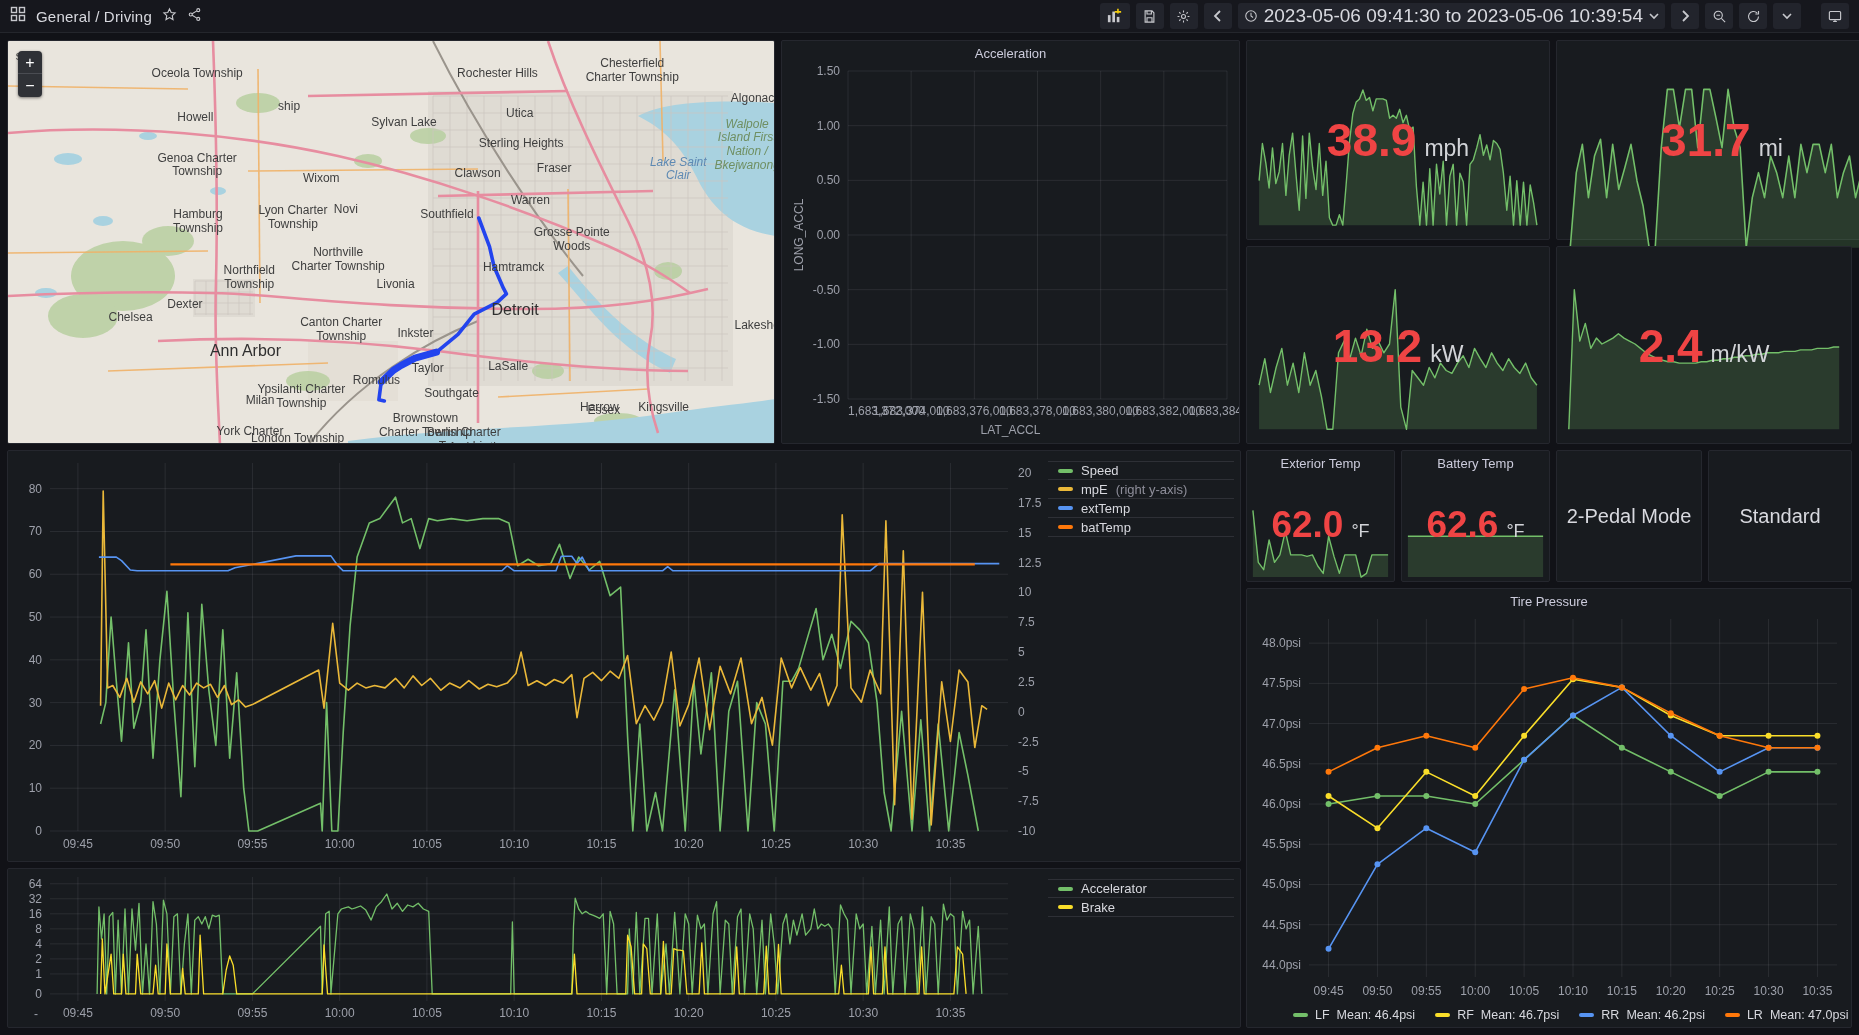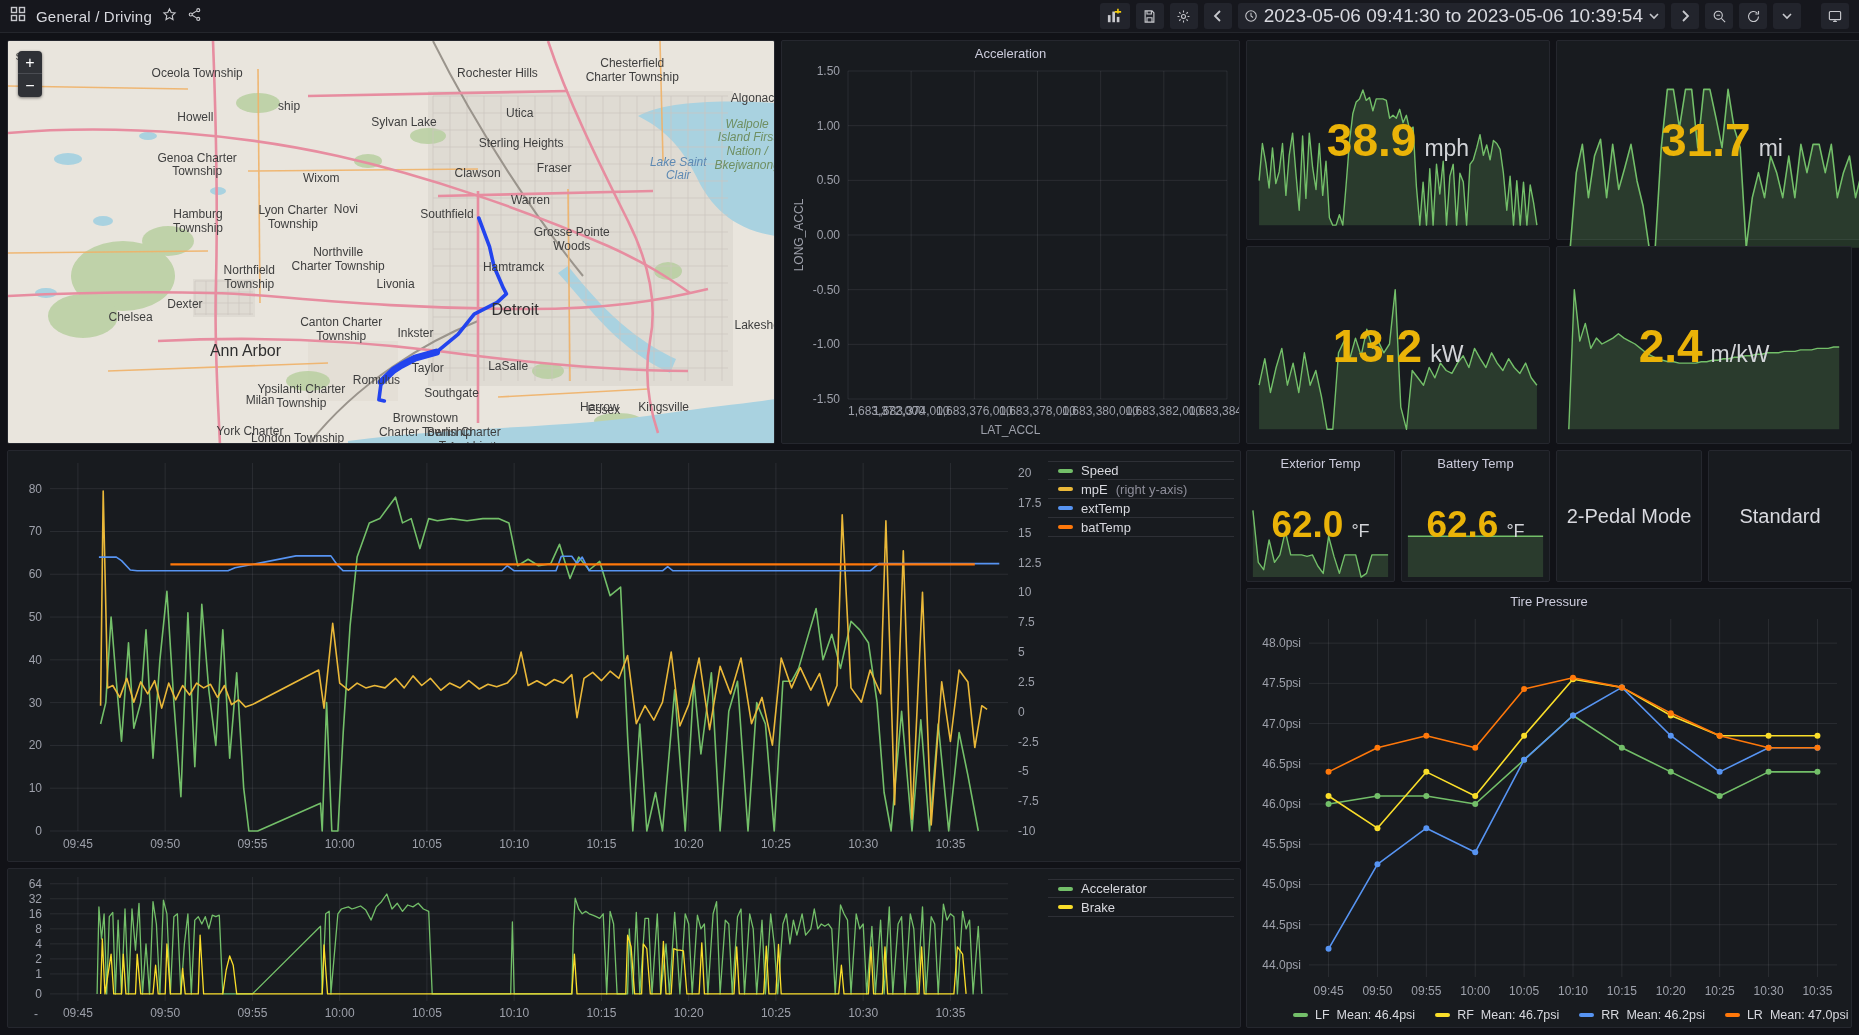--- a/index.html
+++ b/index.html
@@ -29,21 +29,21 @@
   .maplabel.water { font-style:italic; color:#5d89b3; }
   .maplabel.nature { font-style:italic; color:#6f8f62; }
   .zoomctl { position:absolute; left:10px; top:10px; width:24px; background:#2f3136; border-radius:4px;
     overflow:hidden; z-index:6; box-shadow:0 1px 3px rgba(0,0,0,.5);}
   .zoomctl div { height:23px; color:#fff; font-size:16px; text-align:center; line-height:23px;
     cursor:pointer; }
   .zoomctl div:first-child { border-bottom:1px solid #4a4c52; }
   
   .statval { position:absolute; left:0; right:0; display:flex; align-items:baseline;
     justify-content:center; gap:8px; z-index:4; }
-  .statval .v { font-weight:bold; color:#eab308; }
+  .statval .v { font-weight:bold; color:#ef4444; }
   .statval .u { color:#d2d4d8; }
   .stat-big .v { font-size:46px; } .stat-big .u { font-size:23px; }
   .stat-sm .v { font-size:37px; } .stat-sm .u { font-size:18px; }
   .modelbl { position:absolute; left:0; right:0; top:50%; transform:translateY(-50%);
     text-align:center; font-size:20px; color:#d8d9df; }
   
   .legend-rows { position:absolute; top:10px; right:6px; width:186px; z-index:5;}
   .legrow { display:flex; align-items:center; gap:8px; height:19px; border-bottom:1px solid rgba(204,204,220,.12);
     padding-left:10px; cursor:pointer; }
   .legrow:first-child { border-top:1px solid rgba(204,204,220,.12); }

